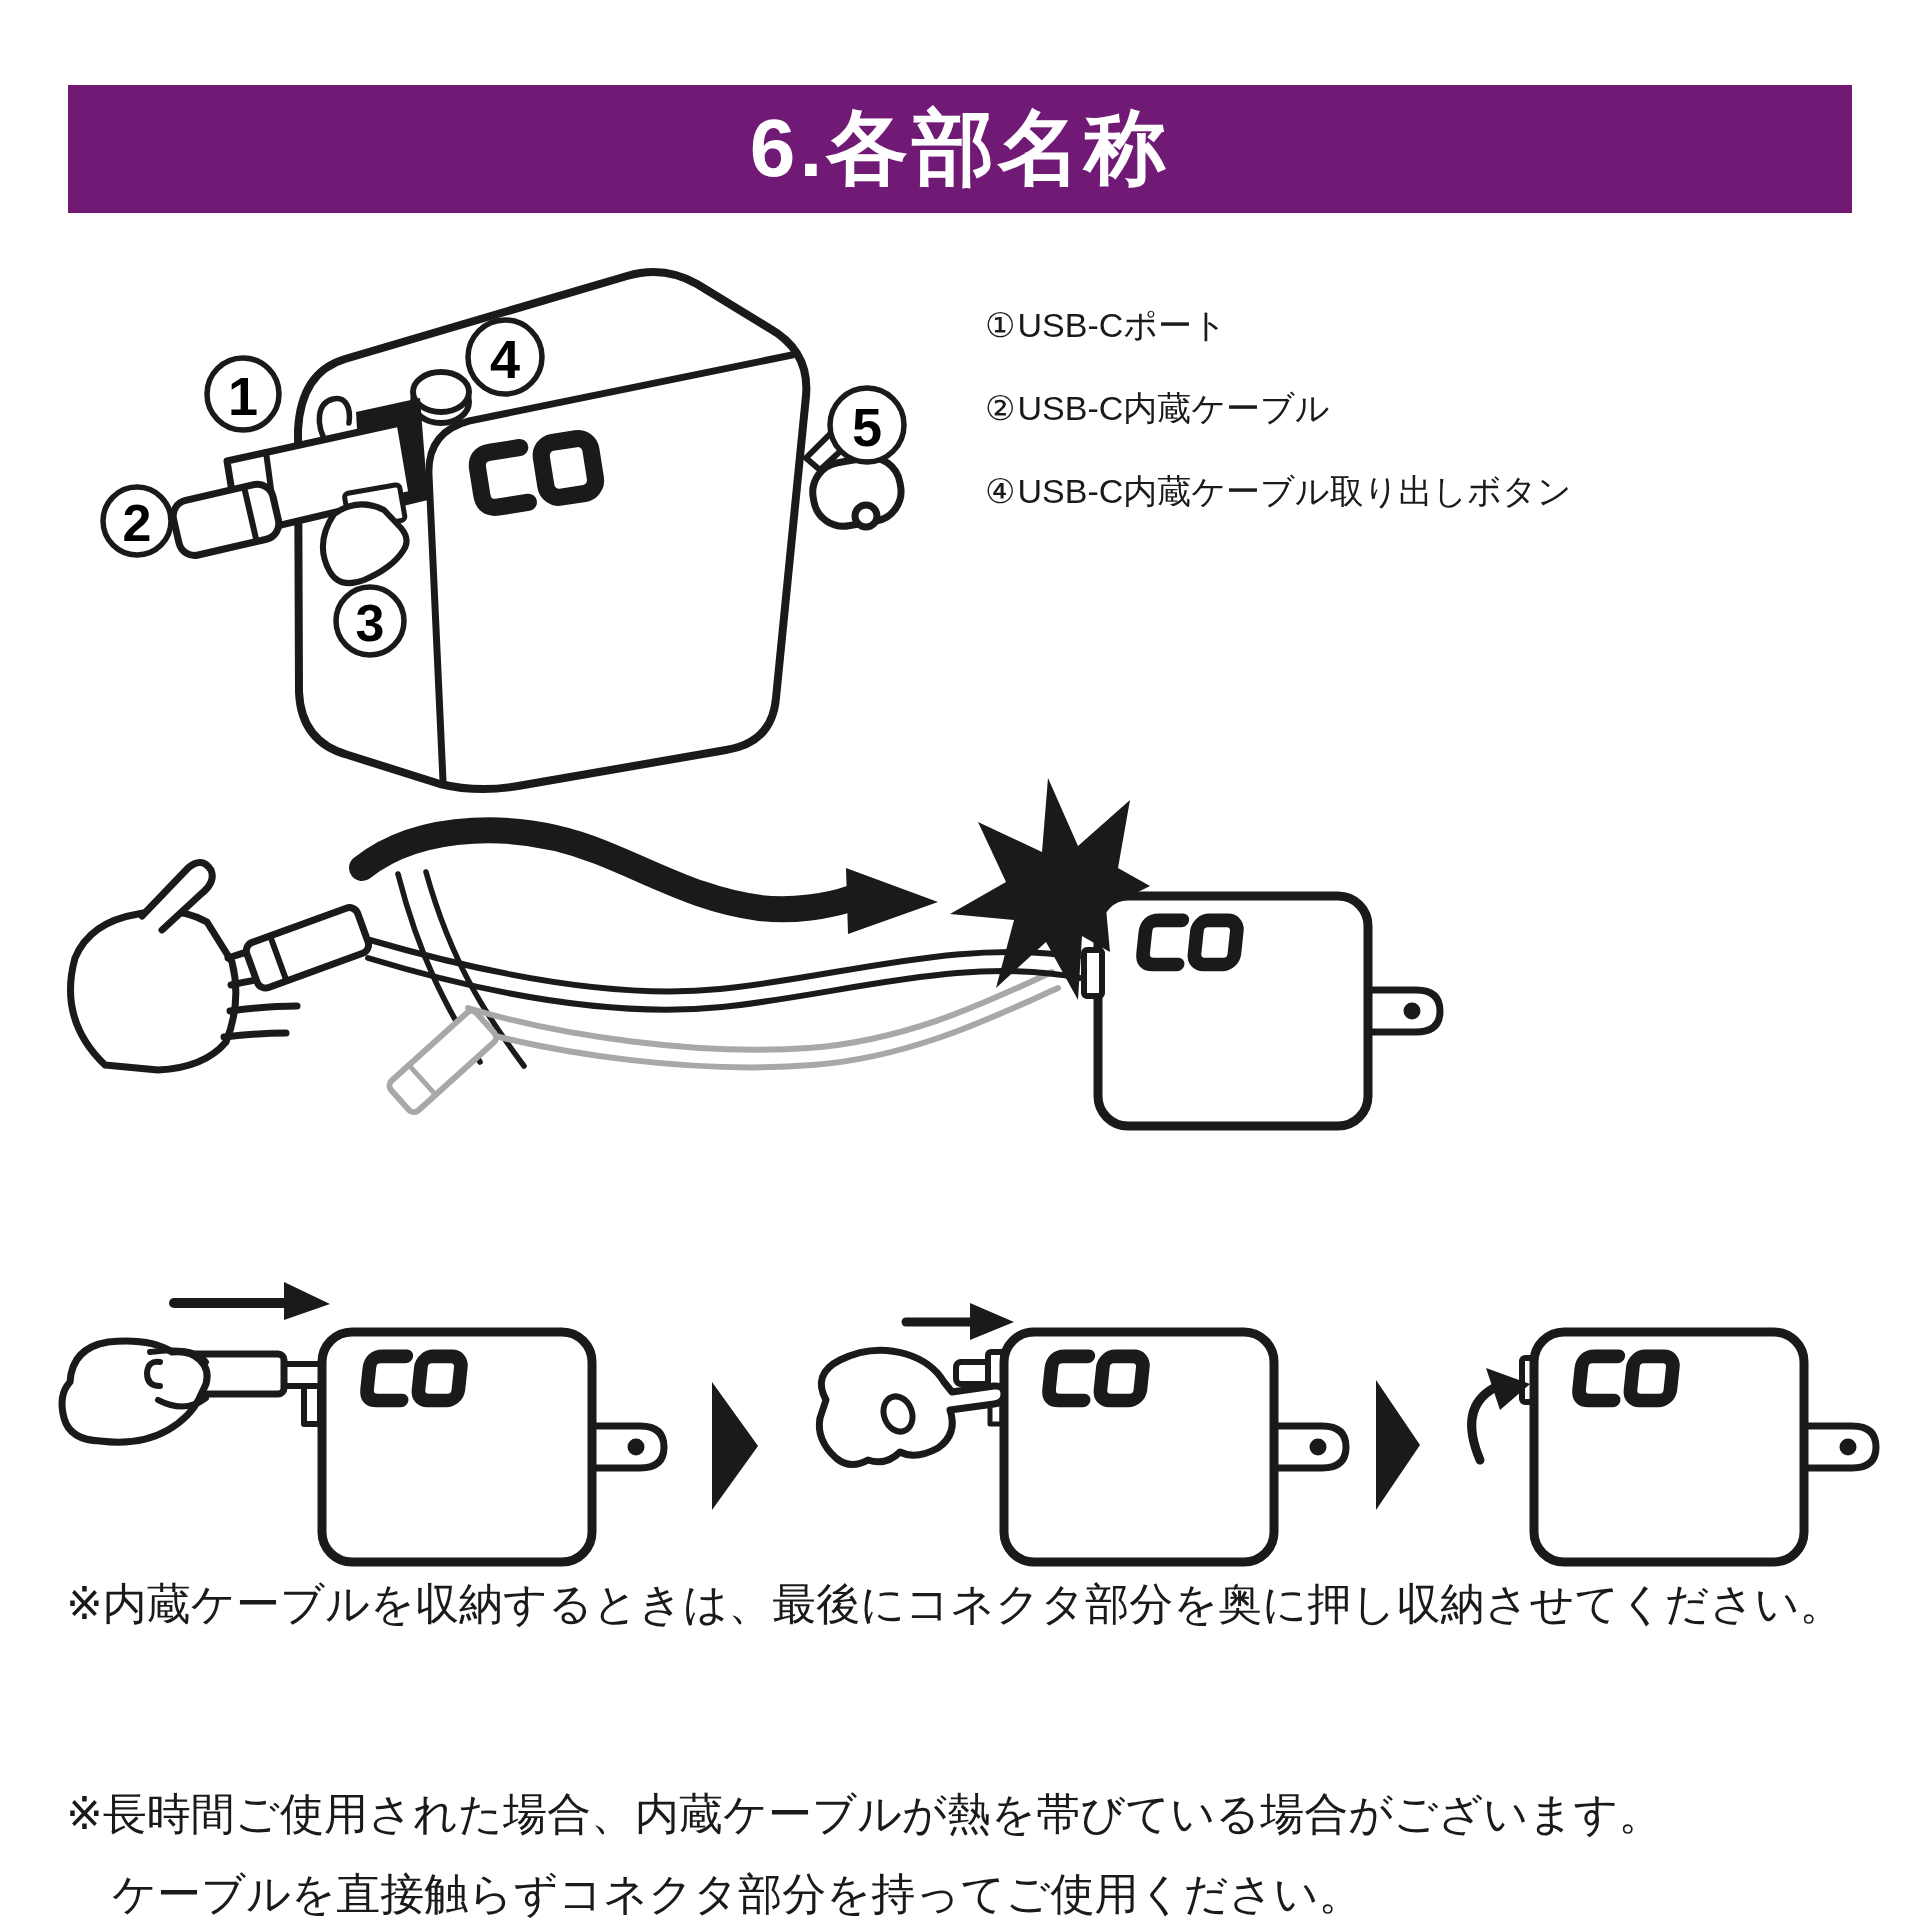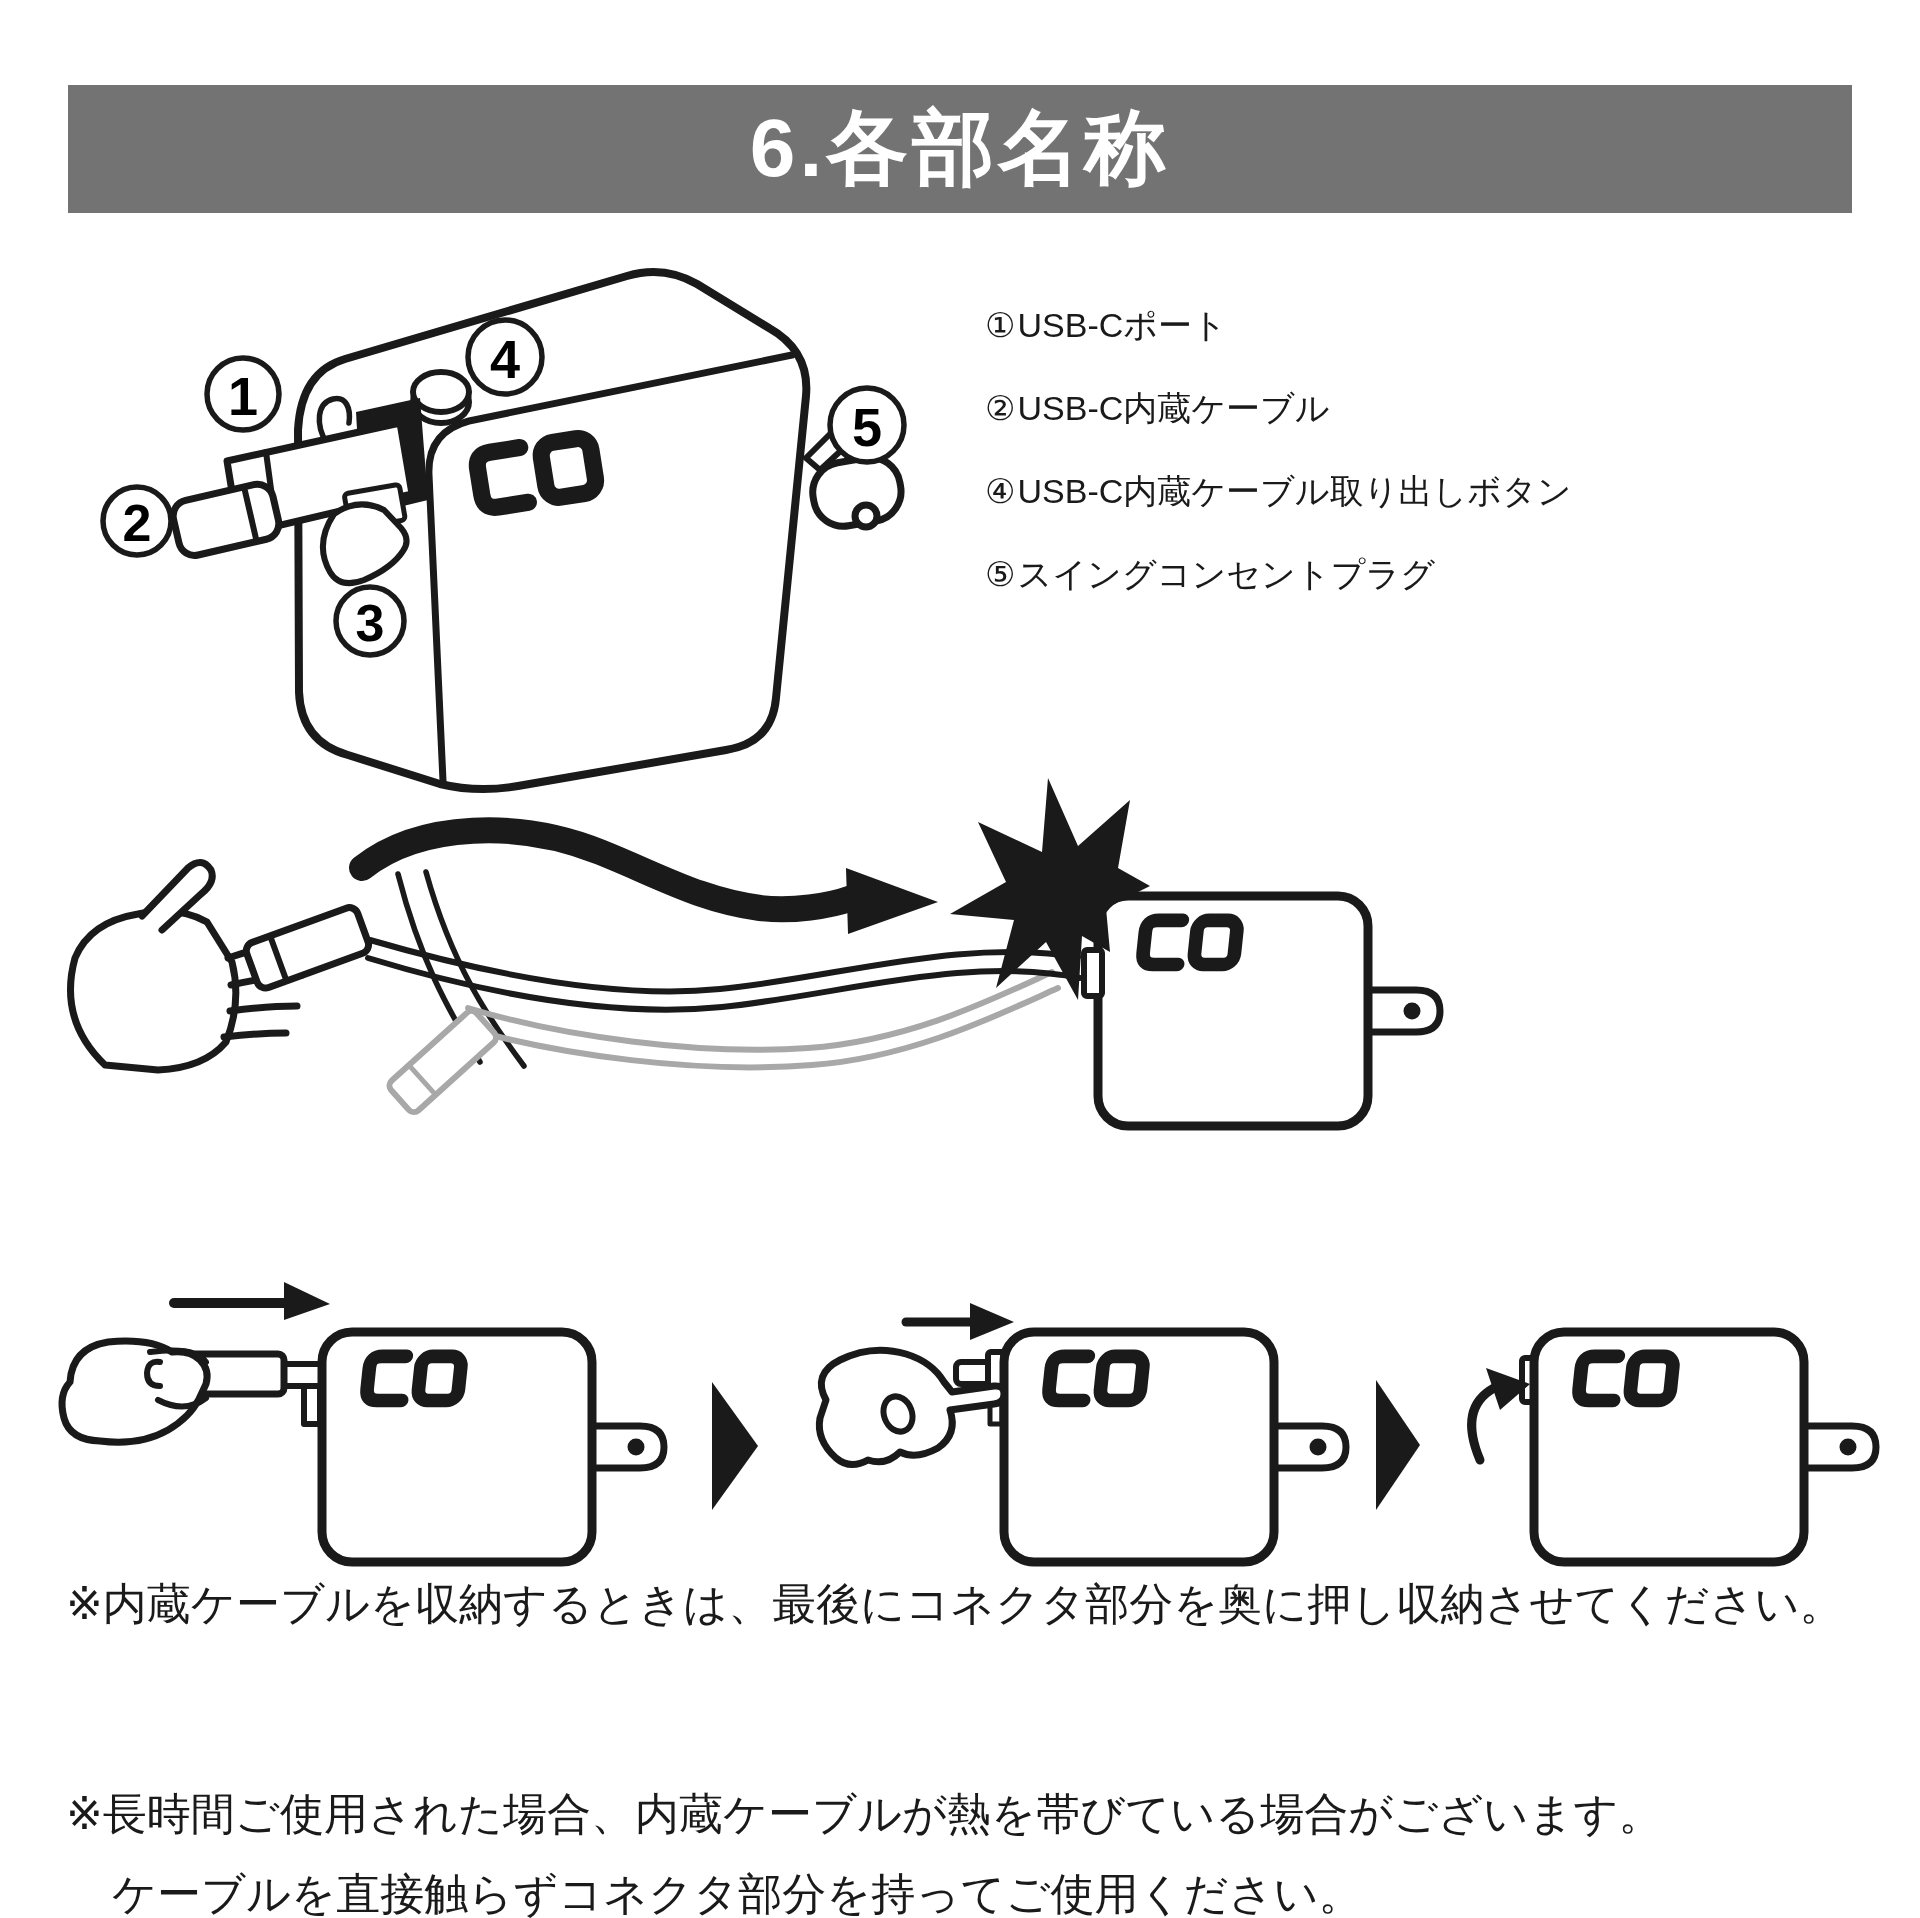--- a/index.html
+++ b/index.html
@@ -1,19 +1,19 @@
 <!DOCTYPE html>
 <html><head>
 <meta charset="utf-8">
 <style>
   html,body{margin:0;padding:0;background:#ffffff;}
   .page{position:relative;width:1920px;height:1918px;background:#ffffff;overflow:hidden;
         font-family:"Liberation Sans","DejaVu Sans",sans-serif;color:#1a1a1a;}
   .art{position:absolute;left:0;top:0;}
-  .hdr{position:absolute;left:68px;top:85px;width:1784px;height:128px;background:#737373;
+  .hdr{position:absolute;left:68px;top:85px;width:1784px;height:128px;background:#701a75;
        display:flex;align-items:center;justify-content:center;}
   .hdr-title{color:#ffffff;font-size:82px;font-weight:bold;letter-spacing:4px;white-space:nowrap;}
   .legend{position:absolute;left:985px;top:284px;margin:0;padding:0;list-style:none;}
   .legend li{font-size:34px;line-height:83px;white-space:nowrap;font-weight:400;}
   .legend .num{margin-right:2px;}
   .note{position:absolute;font-size:44px;line-height:58px;white-space:nowrap;font-weight:500;}
   .note-1{left:66px;top:1150px;}
   .note-2{left:66px;top:1560px;margin-top:15px;}
   .note-3{left:66px;top:1730px;line-height:80px;}
   .note-3 .line{display:block;}
@@ -187,23 +187,20 @@
   <ul class="legend">
     <li>
       <span class="num">①</span><span>USB-Cポート</span>
     </li>
     <li>
       <span class="num">②</span><span>USB-C内蔵ケーブル</span>
     </li>
     <li>
       <span class="num">④</span><span>USB-C内蔵ケーブル取り出しボタン</span>
     </li>
-    <li>
-      <span class="num">⑤</span><span>スイングコンセントプラグ</span>
-    </li>
   </ul>
 
   <p class="note note-2">※内蔵ケーブルを収納するときは、最後にコネクタ部分を奥に押し収納させてください。</p>
   <p class="note note-3">
     <span class="line">※長時間ご使用された場合、内蔵ケーブルが熱を帯びている場合がございます。</span>
     <span class="line indent">ケーブルを直接触らずコネクタ部分を持ってご使用ください。</span>
   </p>
 
 </div>
 

